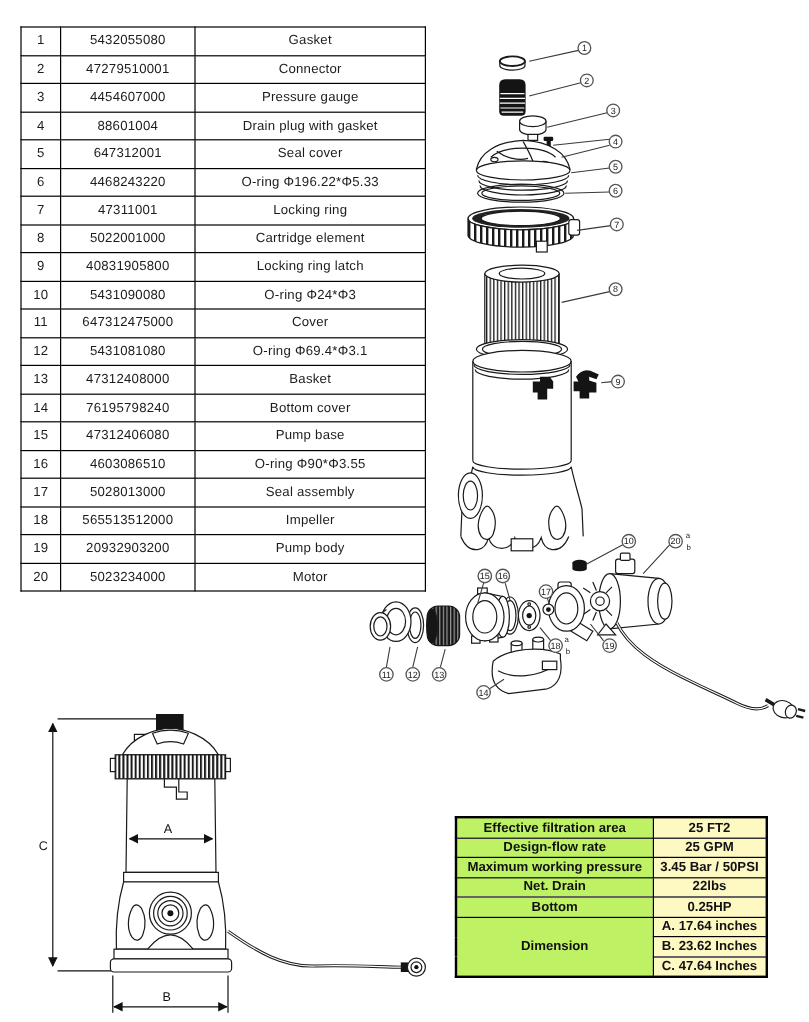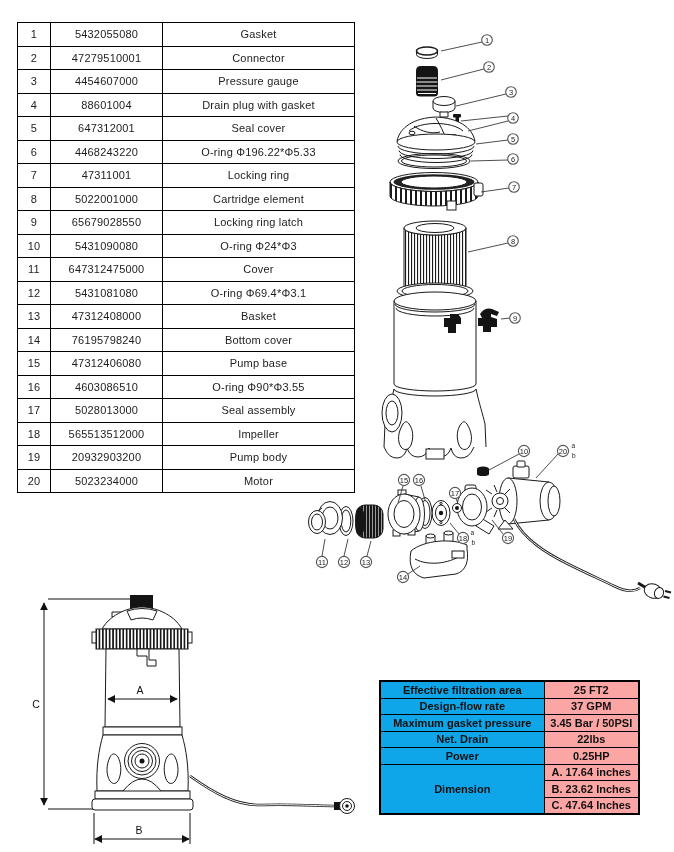--- a/index.html
+++ b/index.html
@@ -12,22 +12,22 @@
   .parts-table td{border:1px solid #000;height:22.5px;padding:0 2px;text-align:center;
                   vertical-align:middle;font-size:11px;color:#1c1c1c;letter-spacing:.2px;
                   overflow:hidden;white-space:nowrap;}
 
   
   .spec-table{position:absolute;left:379px;top:680px;width:261px;border-collapse:collapse;
               table-layout:fixed;border:2px solid #000;}
   .spec-table td{border:1px solid #000;height:15.5px;padding:0 2px;text-align:center;
                  vertical-align:middle;font-size:11px;font-weight:bold;color:#111;
                  white-space:nowrap;overflow:hidden;}
-  .spec-table td.lbl{background:#0ea5e9;}
-  .spec-table td.val{background:#fca5a5;}
+  .spec-table td.lbl{background:#bef264;}
+  .spec-table td.val{background:#fef9c3;}
 
   
   .exploded{position:absolute;left:300px;top:15px;width:374px;height:610px;}
   .dim{position:absolute;left:25px;top:588px;width:340px;height:264px;}
   svg .ln{fill:none;stroke:#1a1a1a;stroke-width:1;}
   svg .shape{fill:#ffffff;stroke:#1a1a1a;stroke-width:1;}
   svg .dark{fill:#141414;stroke:none;}
   svg .thread{fill:none;stroke:#ffffff;stroke-width:1;}
   svg .leader{fill:none;stroke:#3a3a3a;stroke-width:.9;}
   svg .callout circle{fill:#fff;stroke:#555;stroke-width:1.1;}
@@ -87,21 +87,21 @@
           <td>47311001</td>
           <td>Locking ring</td>
         </tr>
         <tr>
           <td>8</td>
           <td>5022001000</td>
           <td>Cartridge element</td>
         </tr>
         <tr>
           <td>9</td>
-          <td>65679028550</td>
+          <td>40831905800</td>
           <td>Locking ring latch</td>
         </tr>
         <tr>
           <td>10</td>
           <td>5431090080</td>
           <td>O-ring  Φ24*Φ3</td>
         </tr>
         <tr>
           <td>11</td>
           <td>647312475000</td>
@@ -498,32 +498,32 @@
         <col style="width:164px">
         <col>
       </colgroup>
     <tbody>
       <tr>
         <td class="lbl">Effective filtration area</td>
         <td class="val">25 FT2</td>
       </tr>
       <tr>
         <td class="lbl">Design-flow rate</td>
-        <td class="val">37 GPM</td>
-      </tr>
-      <tr>
-        <td class="lbl">Maximum gasket pressure</td>
+        <td class="val">25 GPM</td>
+      </tr>
+      <tr>
+        <td class="lbl">Maximum working pressure</td>
         <td class="val">3.45 Bar / 50PSI</td>
       </tr>
       <tr>
         <td class="lbl">Net. Drain</td>
         <td class="val">22lbs</td>
       </tr>
       <tr>
-        <td class="lbl">Power</td>
+        <td class="lbl">Bottom</td>
         <td class="val">0.25HP</td>
       </tr>
       <tr>
         <td class="lbl" rowspan="3">Dimension</td>
         <td class="val">A. 17.64 inches</td>
       </tr>
       <tr>
         <td class="val">B. 23.62 Inches</td>
       </tr>
       <tr>

